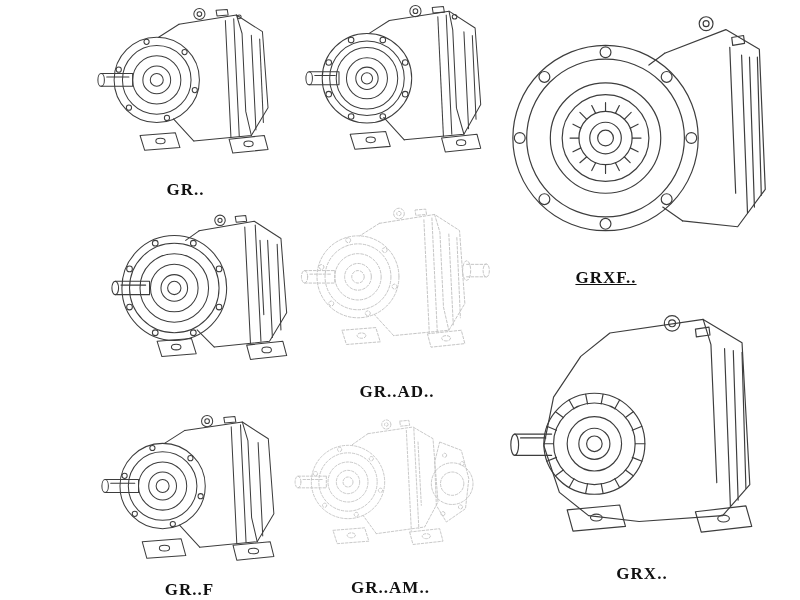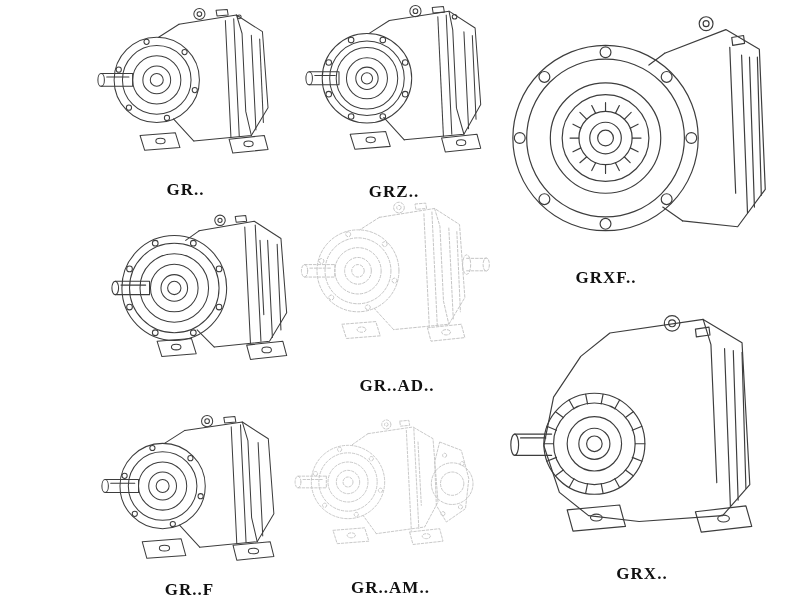--- a/index.html
+++ b/index.html
@@ -14,24 +14,24 @@
     position:absolute; left:0; right:0; text-align:center;
     font-weight:bold; font-size:17px; letter-spacing:1px; color:#111111;
     white-space:nowrap;
   }
   
   .fig-gr    { left:88px;  top:2px;   width:195px; height:200px; }
   .fig-gr    .fig-label { top:178px; }
   .fig-grz   { left:296px; top:0px;   width:196px; height:204px; }
   .fig-grz   .fig-label { top:182px; }
   .fig-grxf  { left:495px; top:0px;   width:300px; height:300px; }
-  .fig-grxf  .fig-label { top:268px; left:36px; right:auto; width:150px; }
+  .fig-grxf  .fig-label { top:268px; left:36px; right:auto; width:150px;text-decoration:underline; }
   .fig-grf   { left:100px; top:206px; width:210px; height:202px; }
   .fig-grf   .fig-label { top:182px; }
-  .fig-gr-ad { left:292px; top:196px; width:210px; height:200px; }
+  .fig-gr-ad { left:292px; top:202px; width:210px; height:200px; }
   .fig-gr-ad .fig-label { top:180px; }
   .fig-grx   { left:495px; top:300px; width:300px; height:300px; }
   .fig-grx   .fig-label { top:264px; left:72px; right:auto; width:150px; }
   .fig-gr-f  { left:92px;  top:410px; width:195px; height:190px;font-family:Liberation Serif, serif; }
   .fig-gr-f  .fig-label { top:170px; }
   .fig-gr-am { left:288px; top:412px; width:205px; height:188px; }
   .fig-gr-am .fig-label { top:166px; }
 </style>
 </head>
 <body>
@@ -125,21 +125,20 @@
           <ellipse cx="14" cy="84" rx="3.5" ry="7"></ellipse>
         </g>
         <g>
           <path d="M58 144 L96 141 L101 157 L63 160 Z"></path>
             <ellipse cx="80" cy="150" rx="5" ry="3"></ellipse>
           <path d="M156 148 L194 144 L198 159 L160 163 Z"></path>
             <ellipse cx="177" cy="153" rx="5" ry="3"></ellipse>
         </g>
       </g>
     </svg>
-    <div class="fig-label">GRZ..</div>
   </div>
 
   <div class="fig fig-grxf">
     <svg viewBox="0 0 300 285" width="296" height="281">
       <g fill="none" stroke="currentColor" stroke-width="1.2" stroke-linejoin="round" stroke-linecap="round">
         <g>
           <path d="M172 54 L234 30 L268 50 L274 192 L246 230 L190 224"></path>
           <path d="M238 48 L244 196"></path>
           <path d="M250 56 L256 216"></path>
             <path d="M258 58 L263 210"></path>

